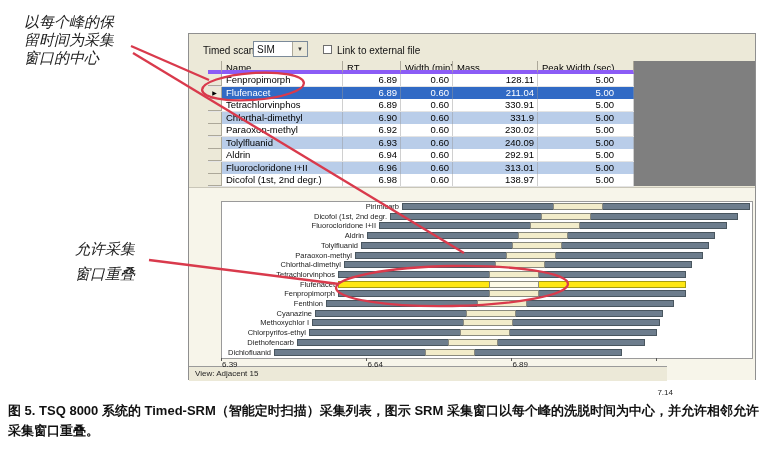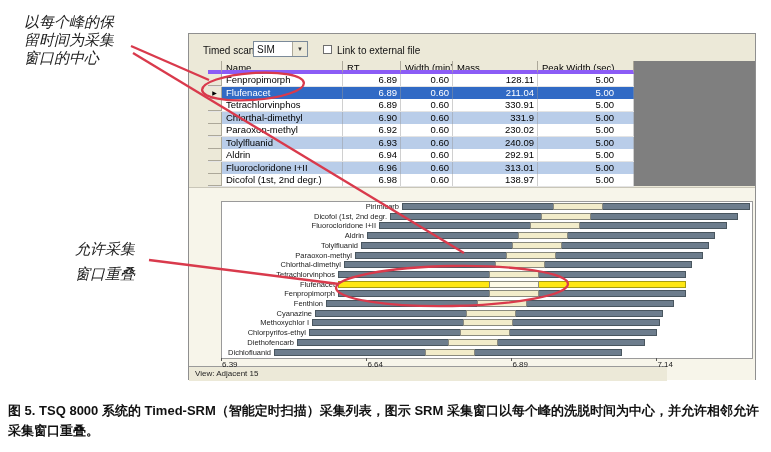--- a/index.html
+++ b/index.html
@@ -251,21 +251,21 @@
       </div>
     <div id="axis"></div>
     <div id="status-bar" class="abs">View: Adjacent 15</div>
   <div class="tickmark abs" style="left: 32px;"></div>
       <div class="ticklabel abs" style="left: 33px; text-align: left;">6.39</div>
       <div class="tickmark abs" style="left: 177px;"></div>
       <div class="ticklabel abs" style="left: 160px;">6.64</div>
       <div class="tickmark abs" style="left: 322px;"></div>
       <div class="ticklabel abs" style="left: 305px;">6.89</div>
       <div class="tickmark abs" style="left: 467px;"></div>
-      <div class="ticklabel abs" style="left: 450px;">7.14</div>
+      <div class="ticklabel abs" style="left: 450px; margin-top: 28px;">7.14</div>
     </div>
 
   <div id="caption">图 5. TSQ 8000 系统的 Timed-SRM（智能定时扫描）采集列表，图示 SRM 采集窗口以每个峰的洗脱时间为中心，并允许相邻允许采集窗口重叠。</div>
 
   <svg id="overlay" width="771" height="452" viewBox="0 0 771 452">
     <g stroke="#d93a4c" stroke-width="2.3" fill="none">
       <line x1="131" y1="46" x2="209" y2="80"></line>
       <line x1="133" y1="53" x2="464" y2="253"></line>
       <line x1="149" y1="260" x2="339" y2="284"></line>
       <ellipse cx="253" cy="86.5" rx="51" ry="13.5" transform="rotate(-4 253 86.5)"></ellipse>

